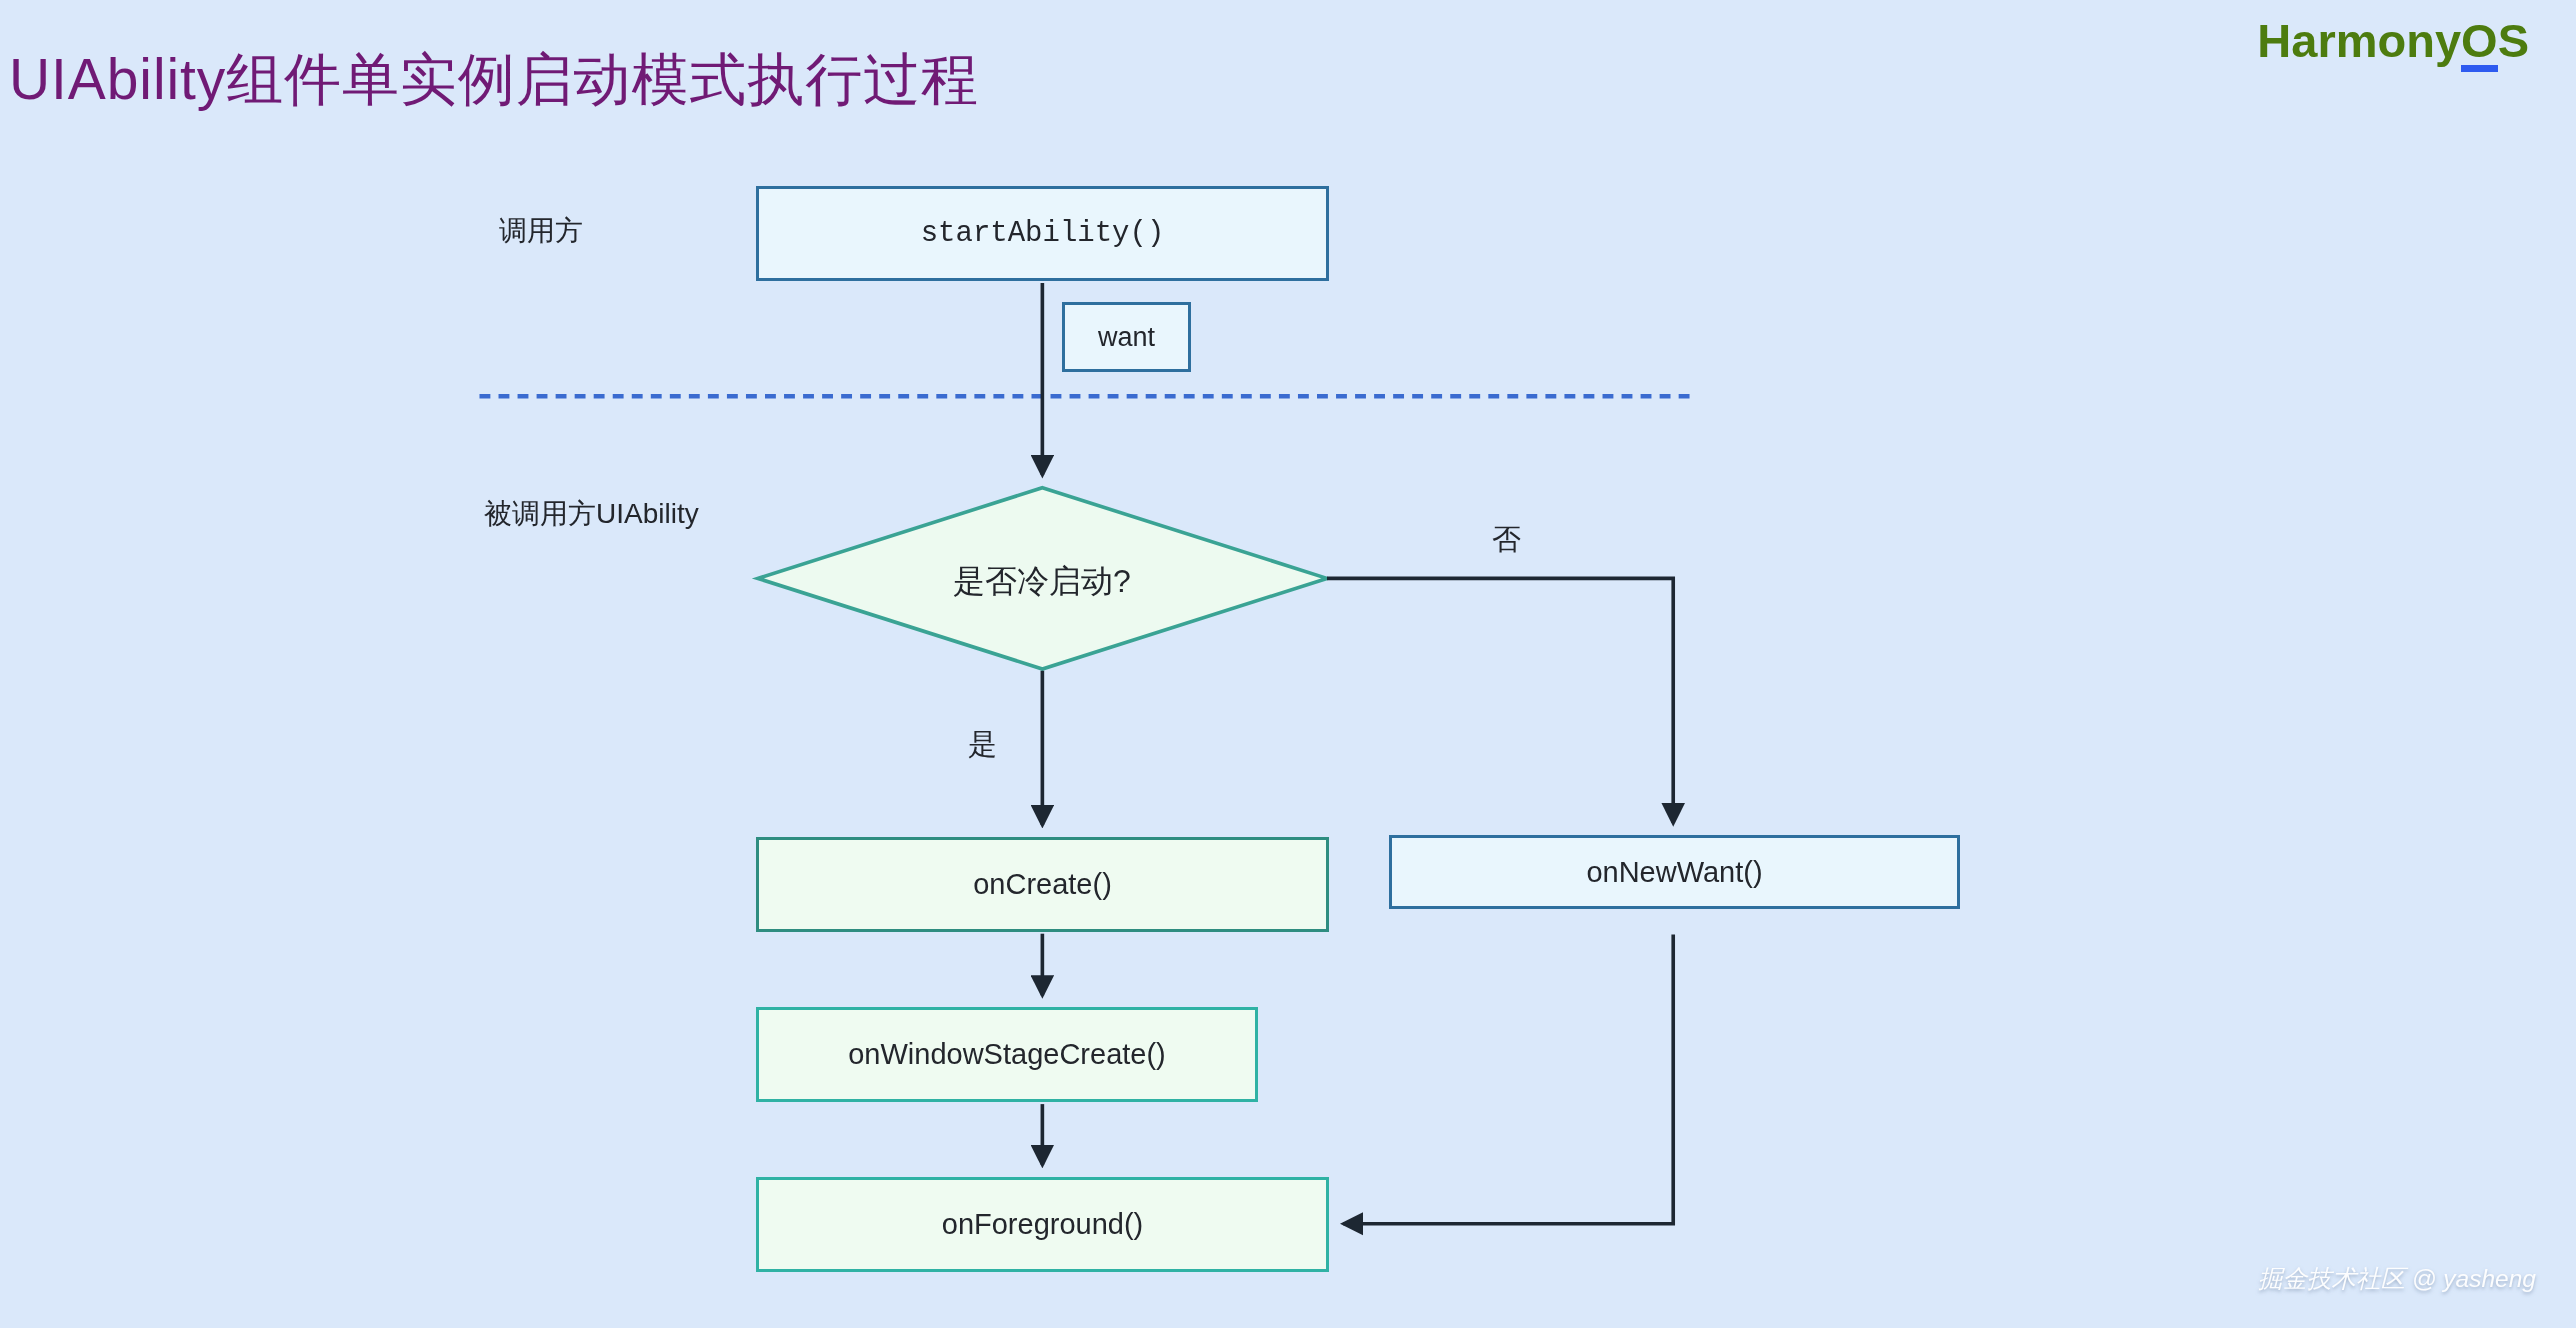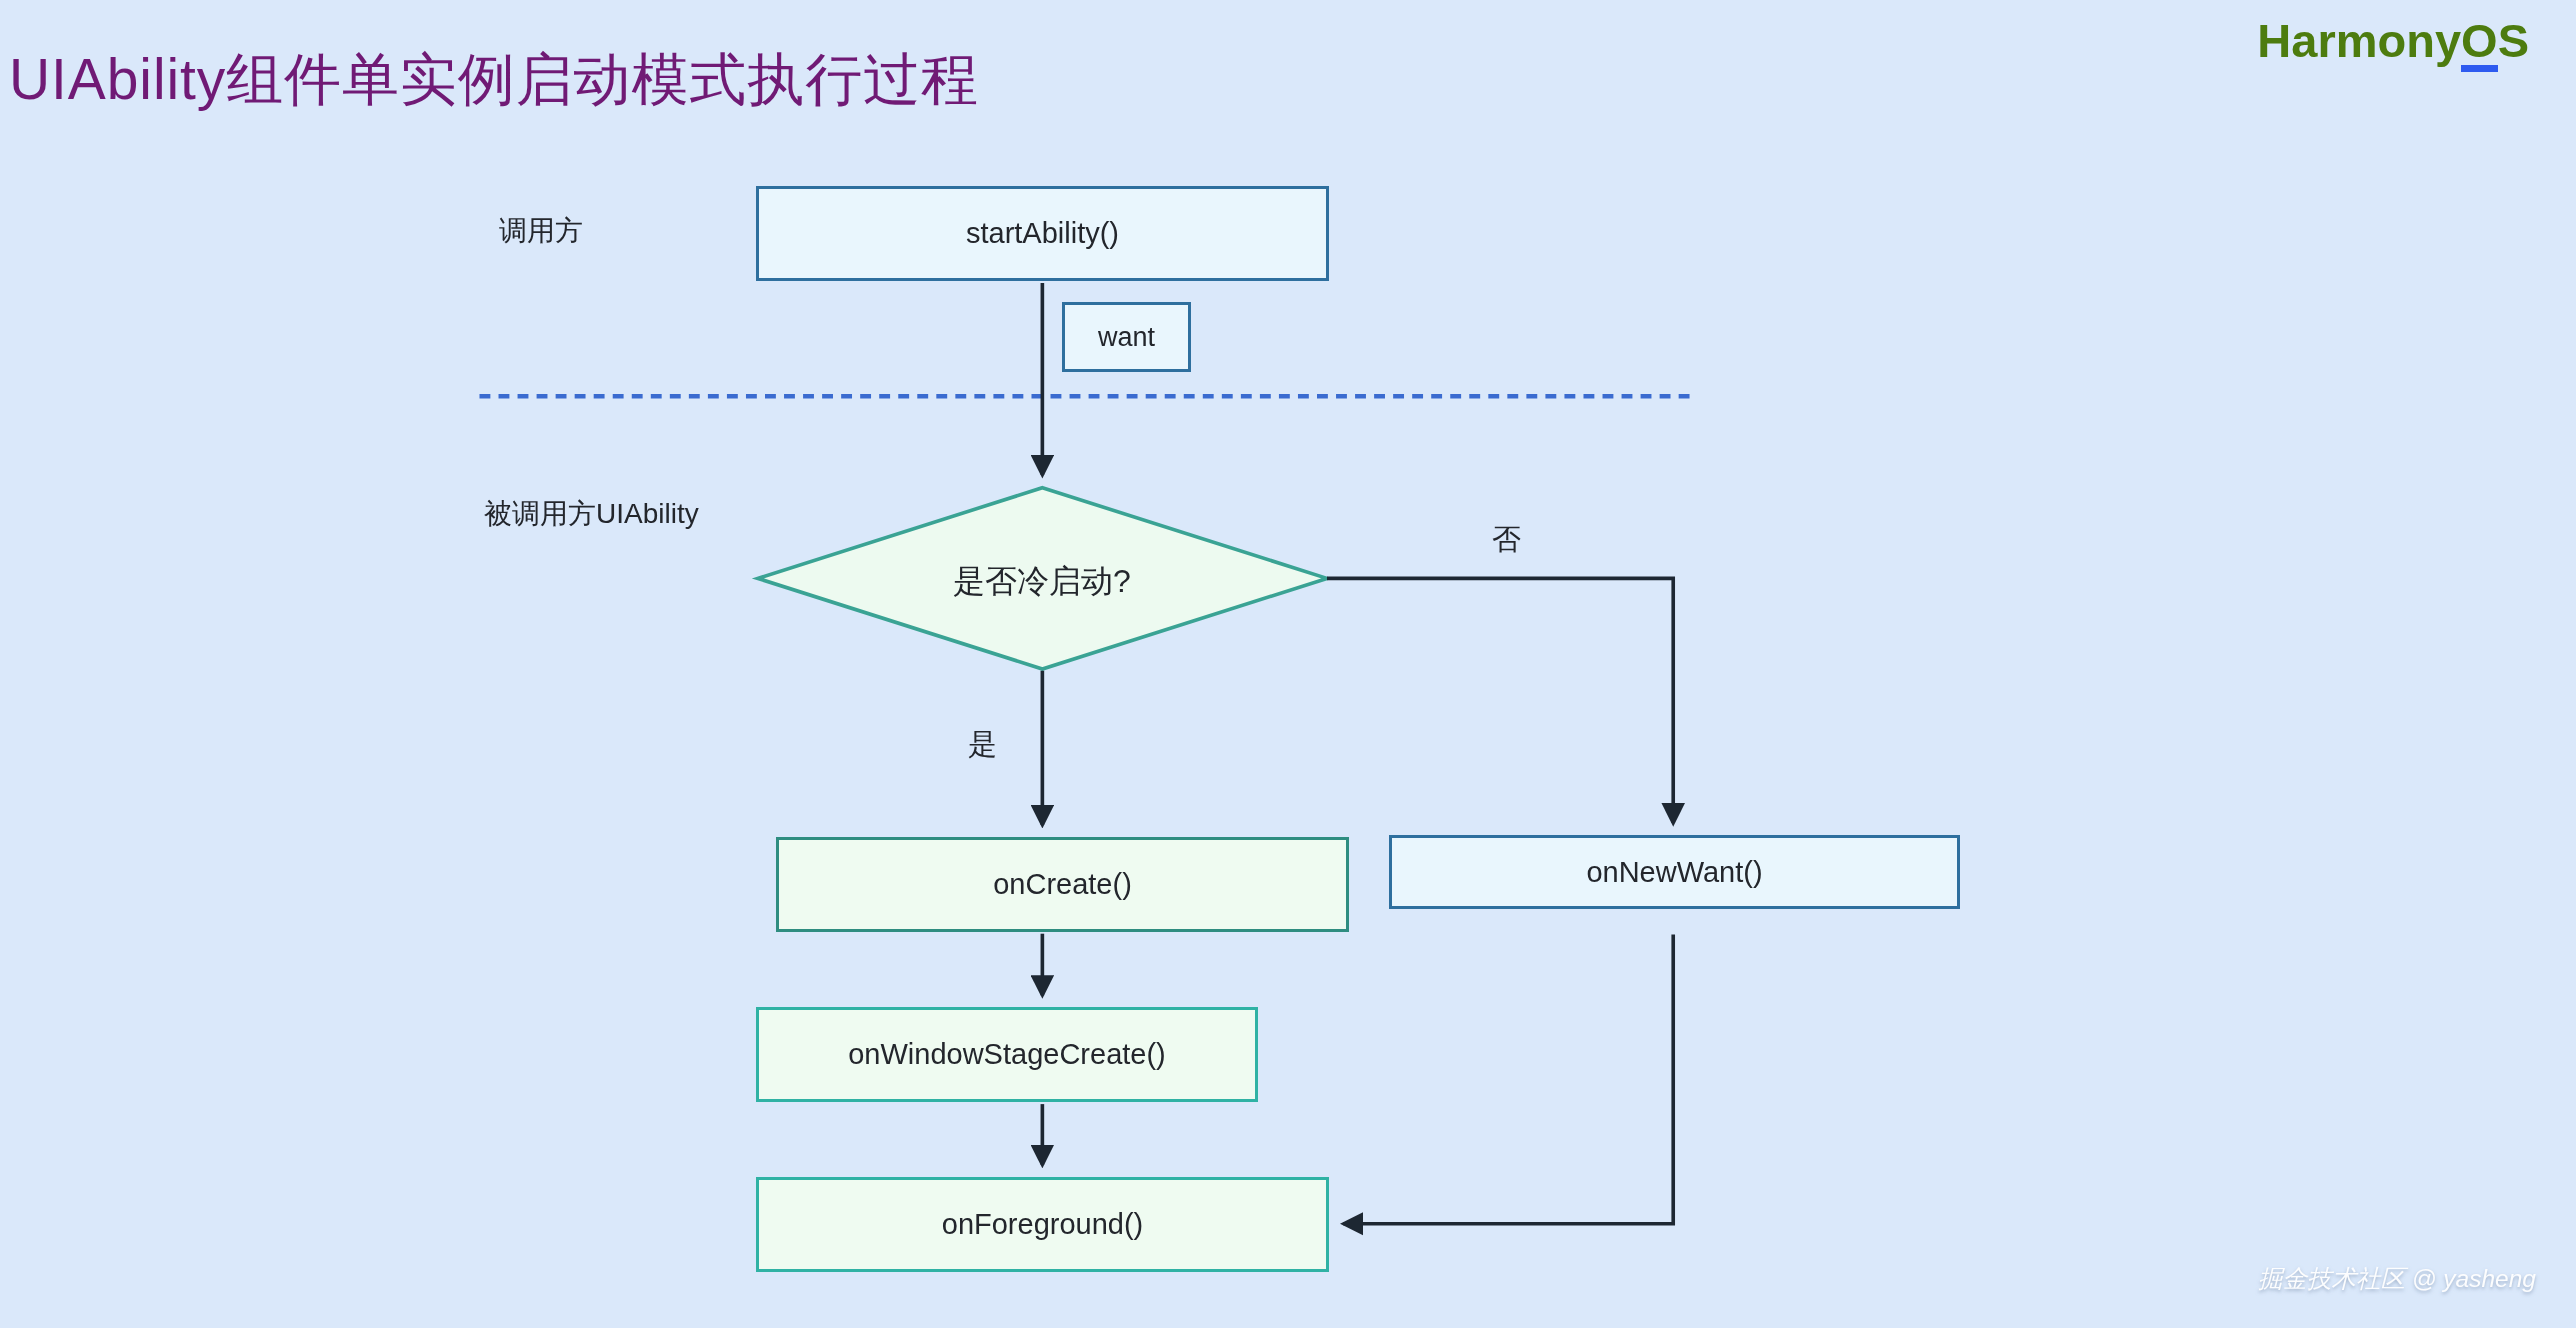--- a/index.html
+++ b/index.html
@@ -27,23 +27,23 @@
   .divider{fill:none;stroke:#3a6bd0;stroke-width:5;stroke-dasharray:12 9;}
   .node{
     position:absolute;box-sizing:border-box;
     display:flex;align-items:center;justify-content:center;
     border:3.6px solid;font-size:29px;color:#23262c;
     text-align:center;white-space:nowrap;
   }
   .node.blue{background:#e9f6fd;border-color:#2e6f9e;}
   .node.green{background:#effbf1;border-color:#2e8d80;}
   .node.green-bright{background:#effbf1;border-color:#2fb2a4;}
-  #node-start{left:756px;top:186px;width:573px;height:95px;}
+  #node-start{left:756px;top:186px;width:573px;height:95px;font-family:Liberation Mono, monospace;}
   #node-want{left:1062px;top:302px;width:129px;height:70px;font-size:27px;}
-  #node-oncreate{left:756px;top:837px;width:573px;height:95px;margin-left:20px;}
+  #node-oncreate{left:756px;top:837px;width:573px;height:95px;}
   #node-onnewwant{left:1389px;top:835px;width:571px;height:74px;}
   #node-onwsc{left:756px;top:1007px;width:502px;height:95px;}
   #node-onfg{left:756px;top:1177px;width:573px;height:95px;}
   .diamond-label{
     position:absolute;left:770px;top:560px;width:544px;
     text-align:center;font-size:32px;
   }
   .lane-label{position:absolute;font-size:28px;white-space:nowrap;}
   #lane-caller{left:499px;top:212px;}
   #lane-callee{left:484px;top:495px;}

